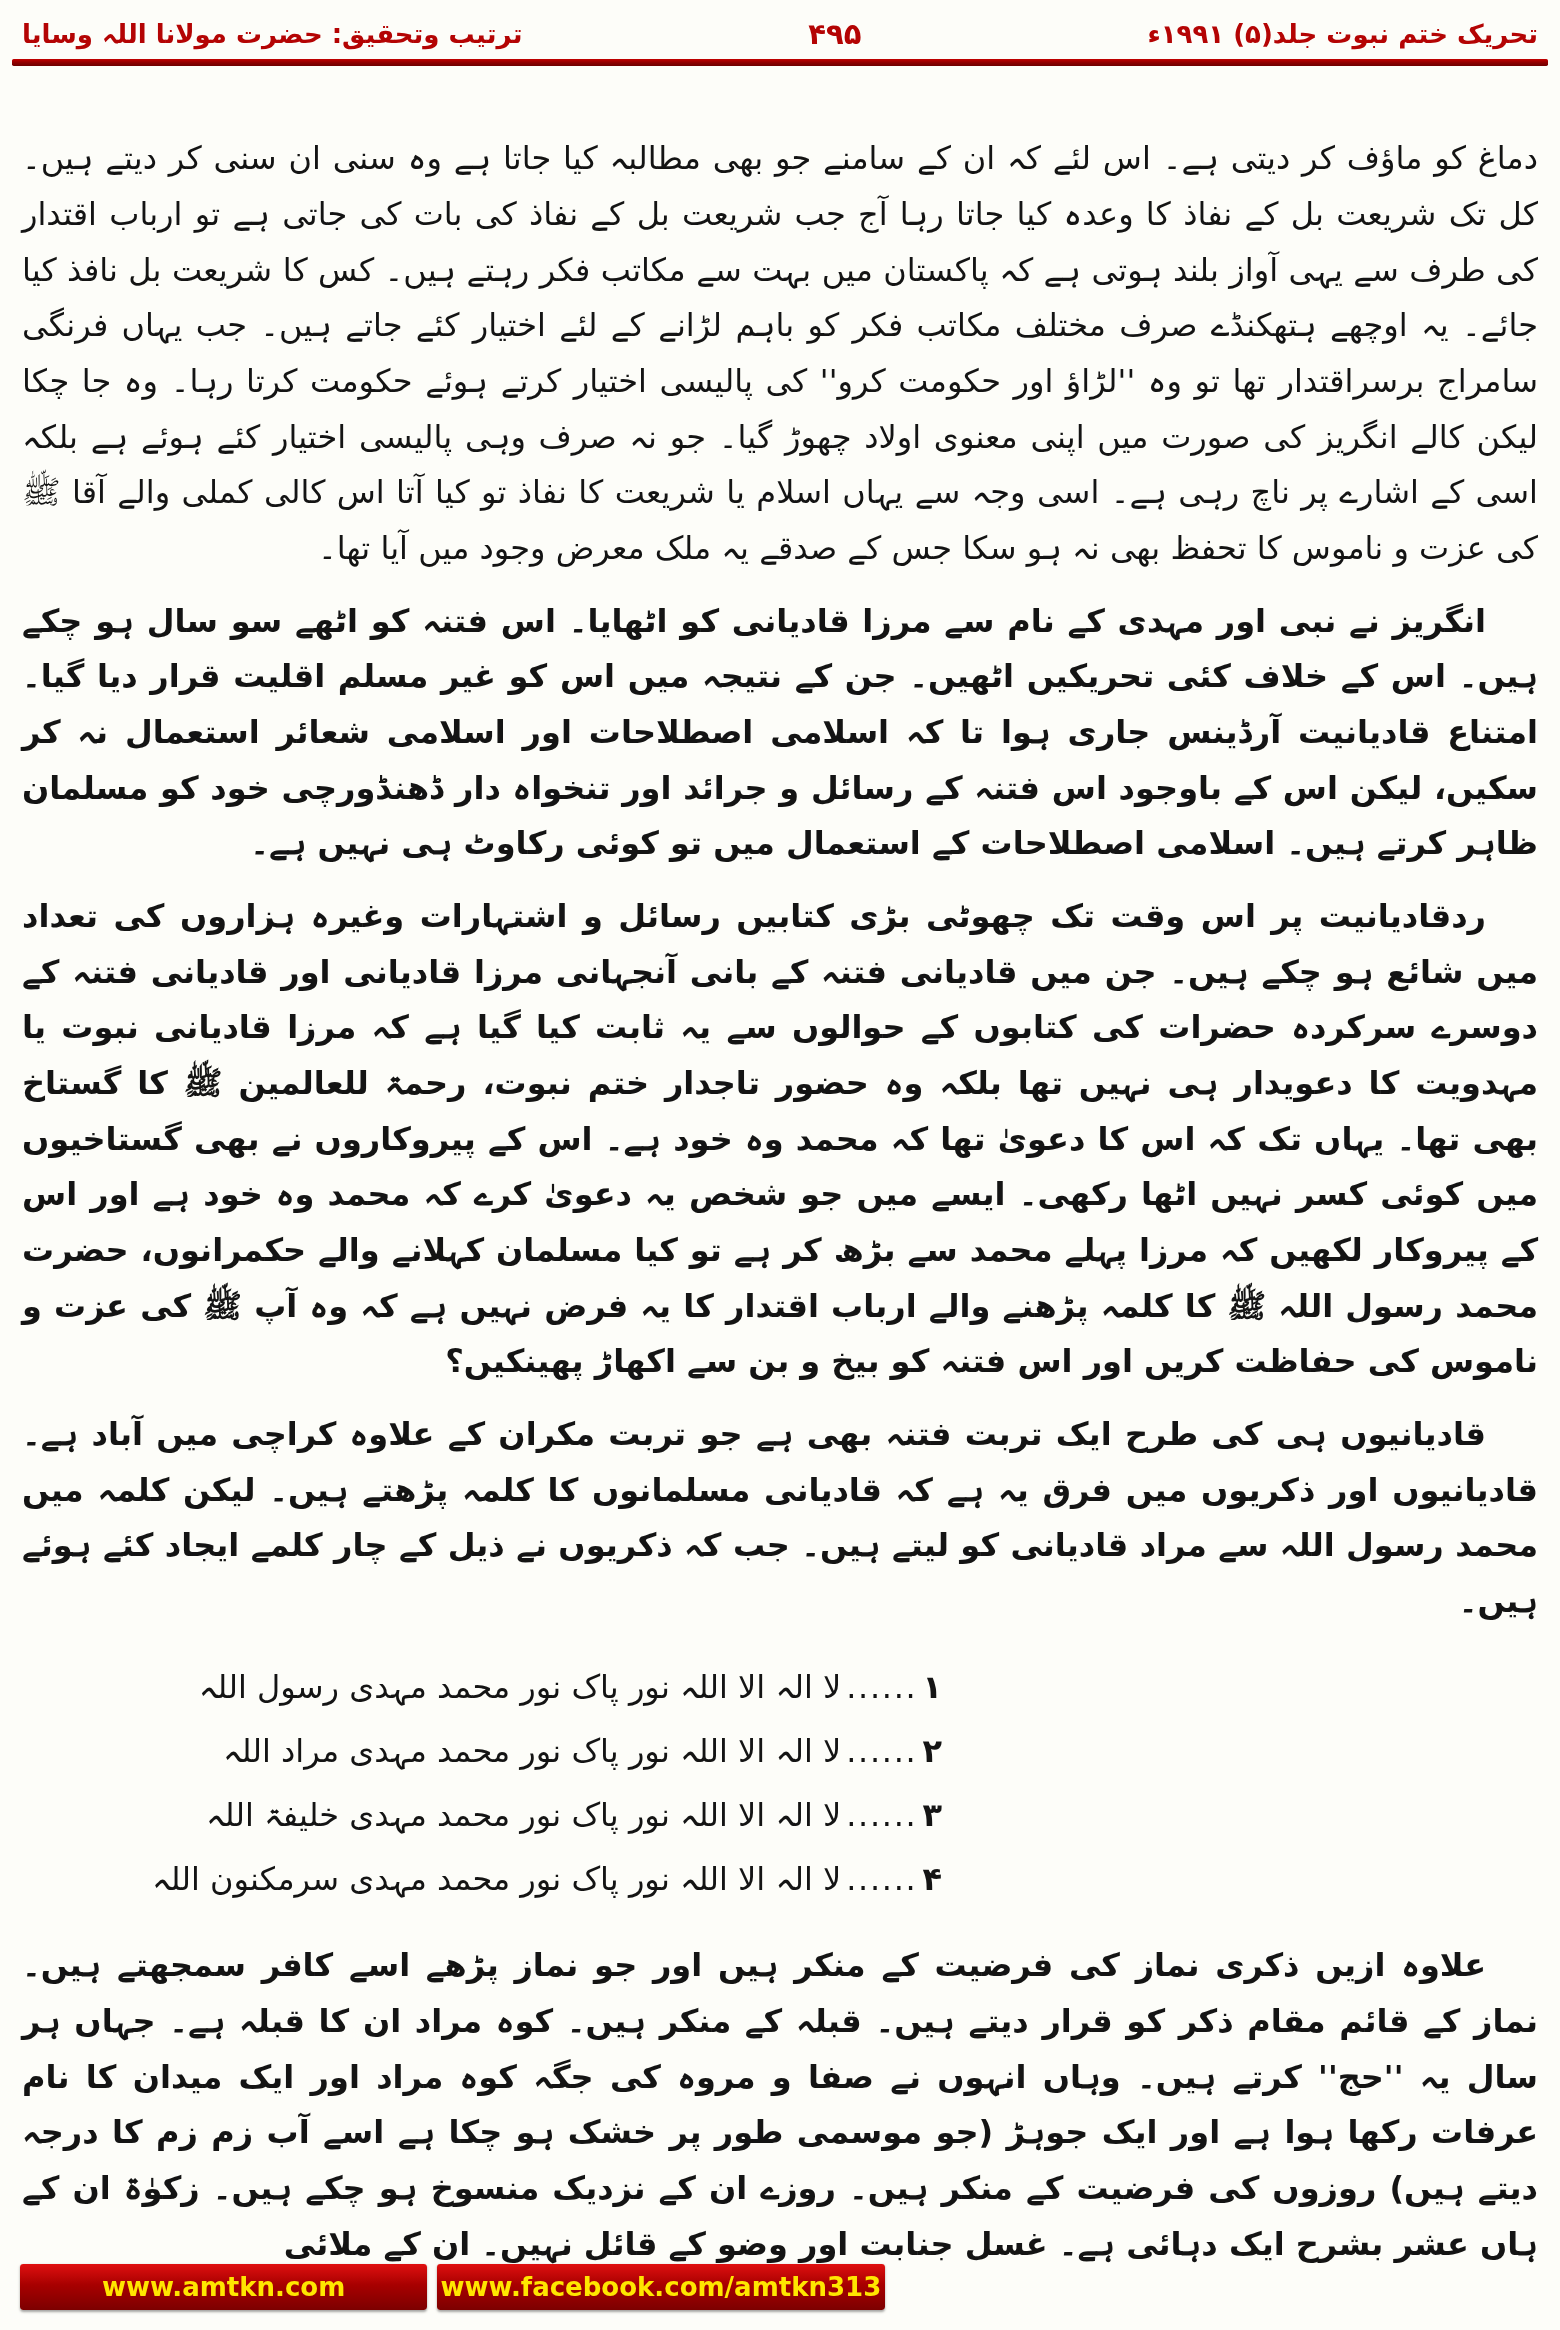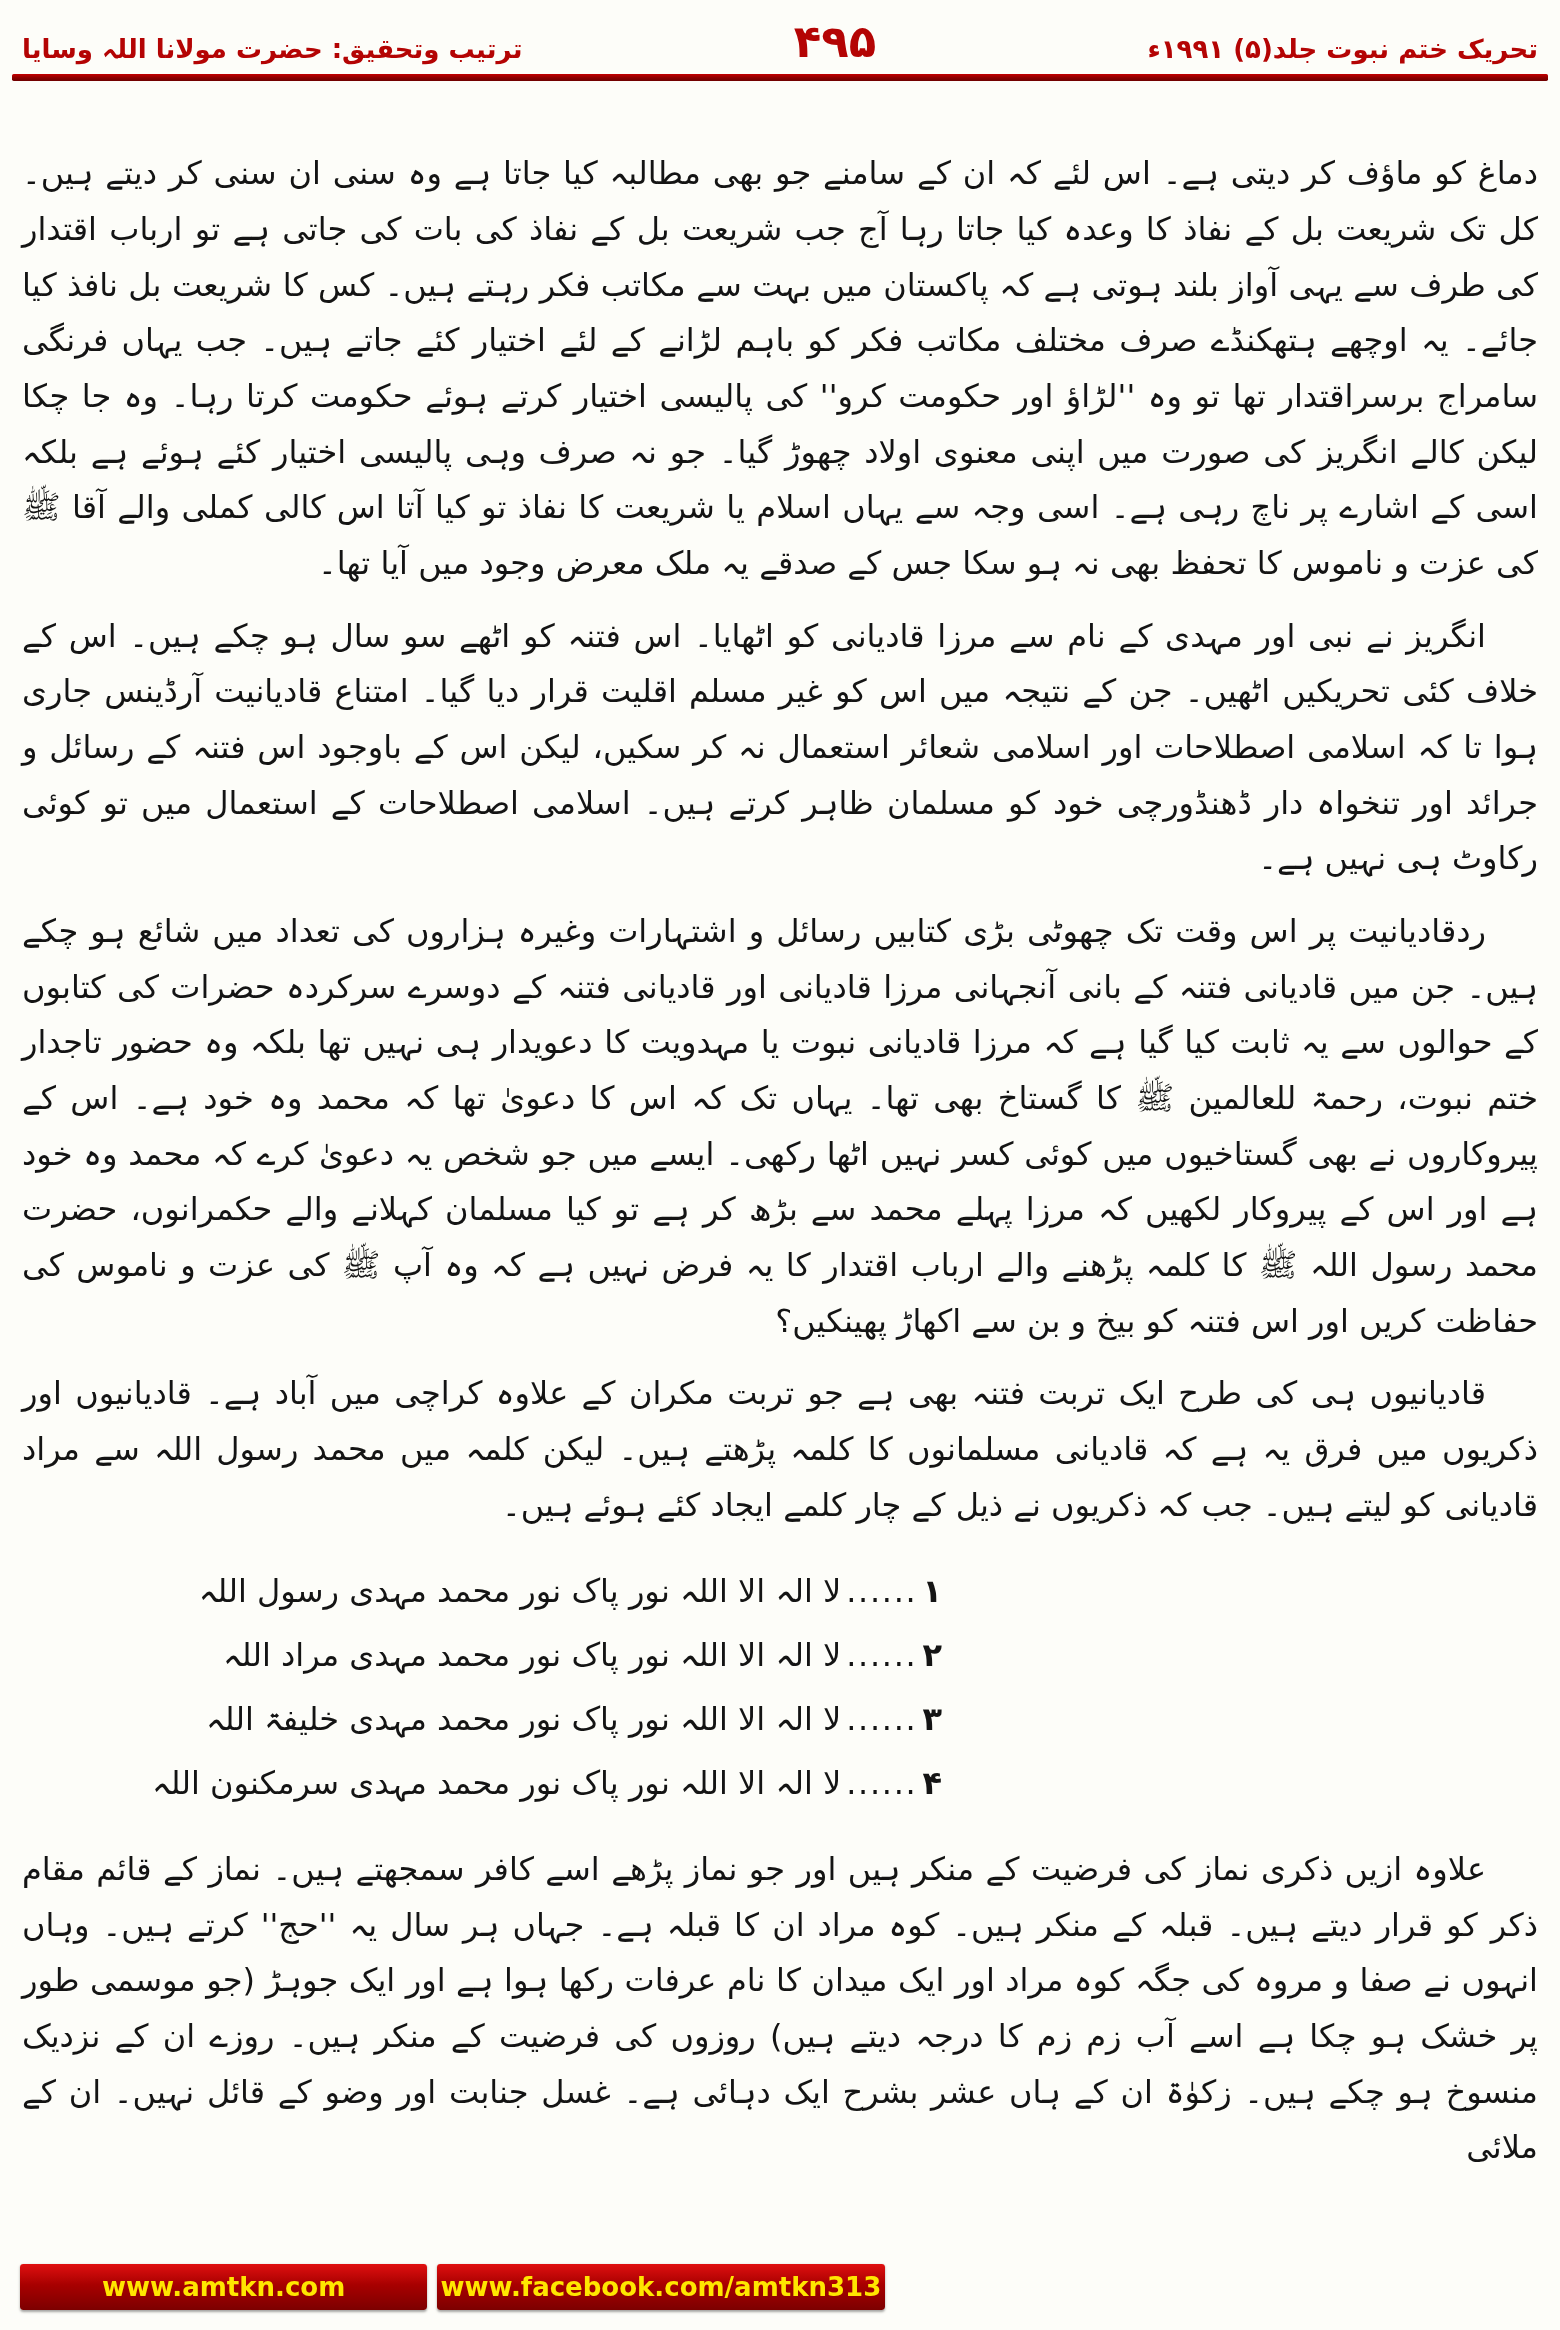--- a/index.html
+++ b/index.html
@@ -13,39 +13,39 @@
     overflow:hidden;
   }
   
   .hdr {
     direction:rtl;
     display:flex; align-items:flex-end; justify-content:space-between;
     padding:18.5px 22px 6.7px 22px;
     color:#b40404;
   }
   .hdr .h-side { font-size:26px; font-weight:bold; white-space:nowrap; }
-  .hdr .h-num  { font-size:45px; font-weight:bold; line-height:1; }
+  .hdr .h-num  { font-size:29px; font-weight:bold; line-height:1; }
   .hdr-rule {
     margin:3.4px 11.8px 0 11.8px;
     height:7.6px;
     background:linear-gradient(180deg,#c40000 0%,#8c0000 55%,#6e0000 100%);
     border-radius:1.7px;
   }
   
   .body-text {
     direction:rtl;
     text-align:justify;
     padding:25px 22px 0 22px;
     font-size:32px;
     line-height:1.74;
     color:#141414;
     margin-top:40px;
   }
   .body-text p { margin-bottom:17px; }
-  .body-text p.indent { text-indent:52px; }
+  .body-text p.indent { text-indent:52px;font-weight:bold; }
   .kalima-list {
     list-style:none;
     padding:5px 596px 5px 0;
     margin-bottom:17px;
   }
   .kalima-list li {
     display:flex;
     align-items:baseline;
     gap:5px;
     margin:8.4px 0;

